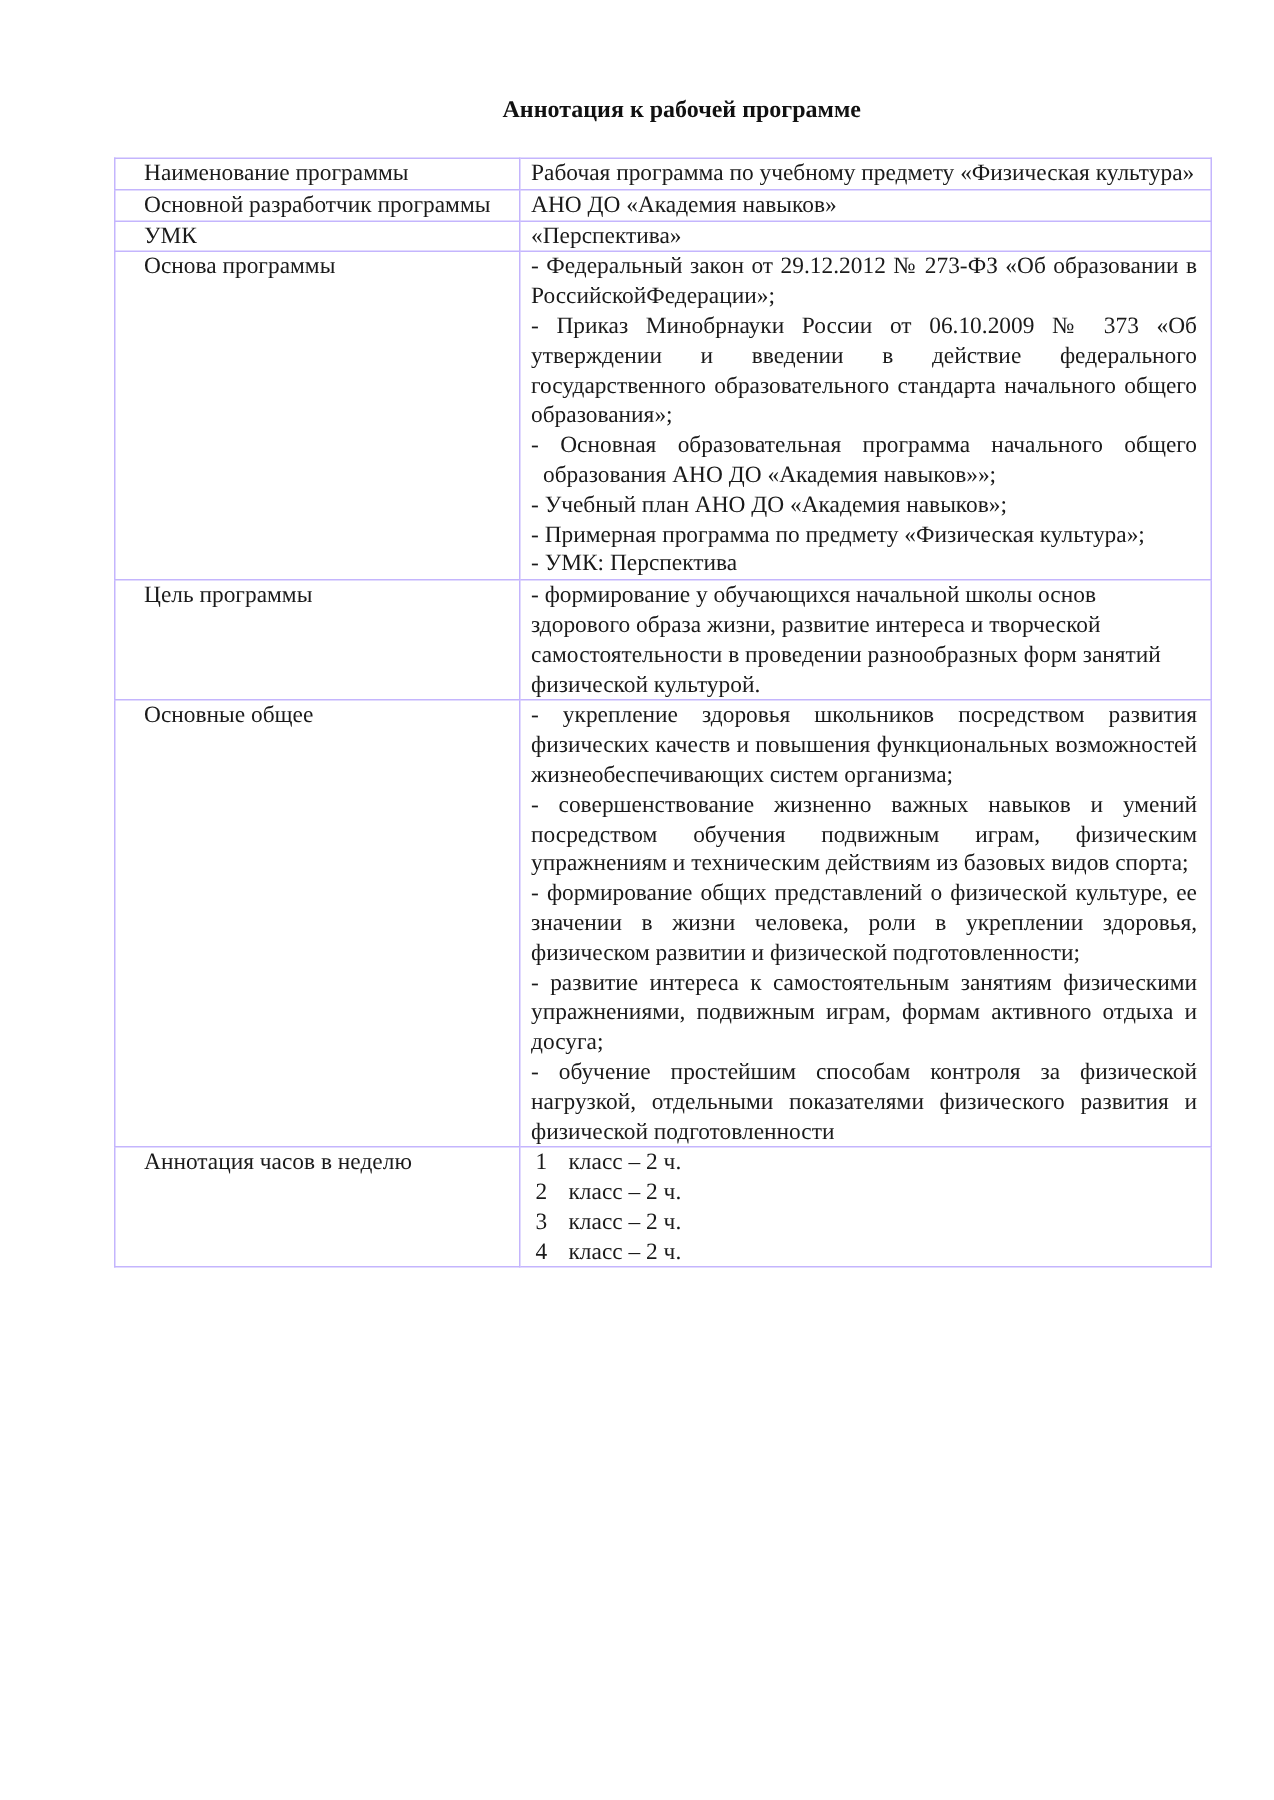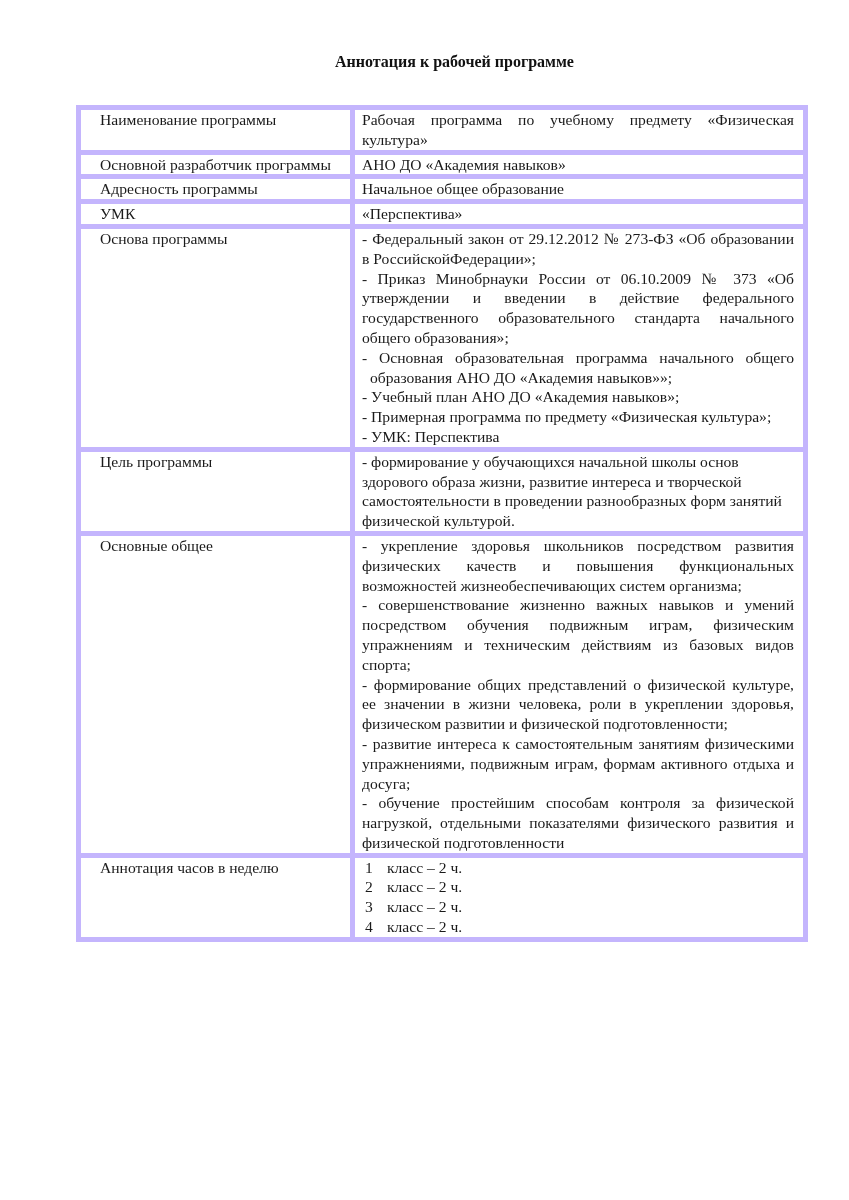--- a/index.html
+++ b/index.html
@@ -12,39 +12,39 @@
       height: 1200px;
       position: relative;
       overflow: hidden;
       font-family: "Liberation Serif", "DejaVu Serif", serif;
       color: #1a1a1a;
     }
     .title {
       position: absolute;
       left: 0;
       width: 849px;
-      top: 52px;
+      top: 64px;
       text-align: center;
       font-weight: bold;
       font-size: 16px;
       line-height: 19px;
       color: #111;
     }
     .title .line1 { padding-left: 60px; }
     table.annot {
       position: absolute;
       left: 76px;
       top: 105px;
       width: 732px;
       border-collapse: collapse;
       font-size: 15.6px;
       line-height: 19.8px;
     }
     table.annot td {
-      border: 5px solid #c4b5fd;
+      border: 1px solid #c4b5fd;
       vertical-align: top;
       padding: 0;
     }
     td.label {
       width: 246px;
       padding-left: 19px !important;
       padding-right: 4px !important;
     }
     td.value {
       padding-left: 7px !important;
@@ -79,24 +79,20 @@
     <tr>
       <td class="label">Наименование программы</td>
       <td class="value just">Рабочая программа по учебному предмету «Физическая культура»</td>
     </tr>
 
     <tr>
       <td class="label">Основной разработчик программы</td>
       <td class="value">АНО ДО «Академия навыков»</td>
     </tr>
 
-    <tr>
-      <td class="label">Адресность программы</td>
-      <td class="value">Начальное общее образование</td>
-    </tr>
 
     <tr>
       <td class="label">УМК</td>
       <td class="value">«Перспектива»</td>
     </tr>
 
     <tr>
       <td class="label">Основа программы</td>
       <td class="value just">
         <span class="para">- Федеральный закон от 29.12.2012 № 273-ФЗ «Об образовании в РоссийскойФедерации»;</span>

